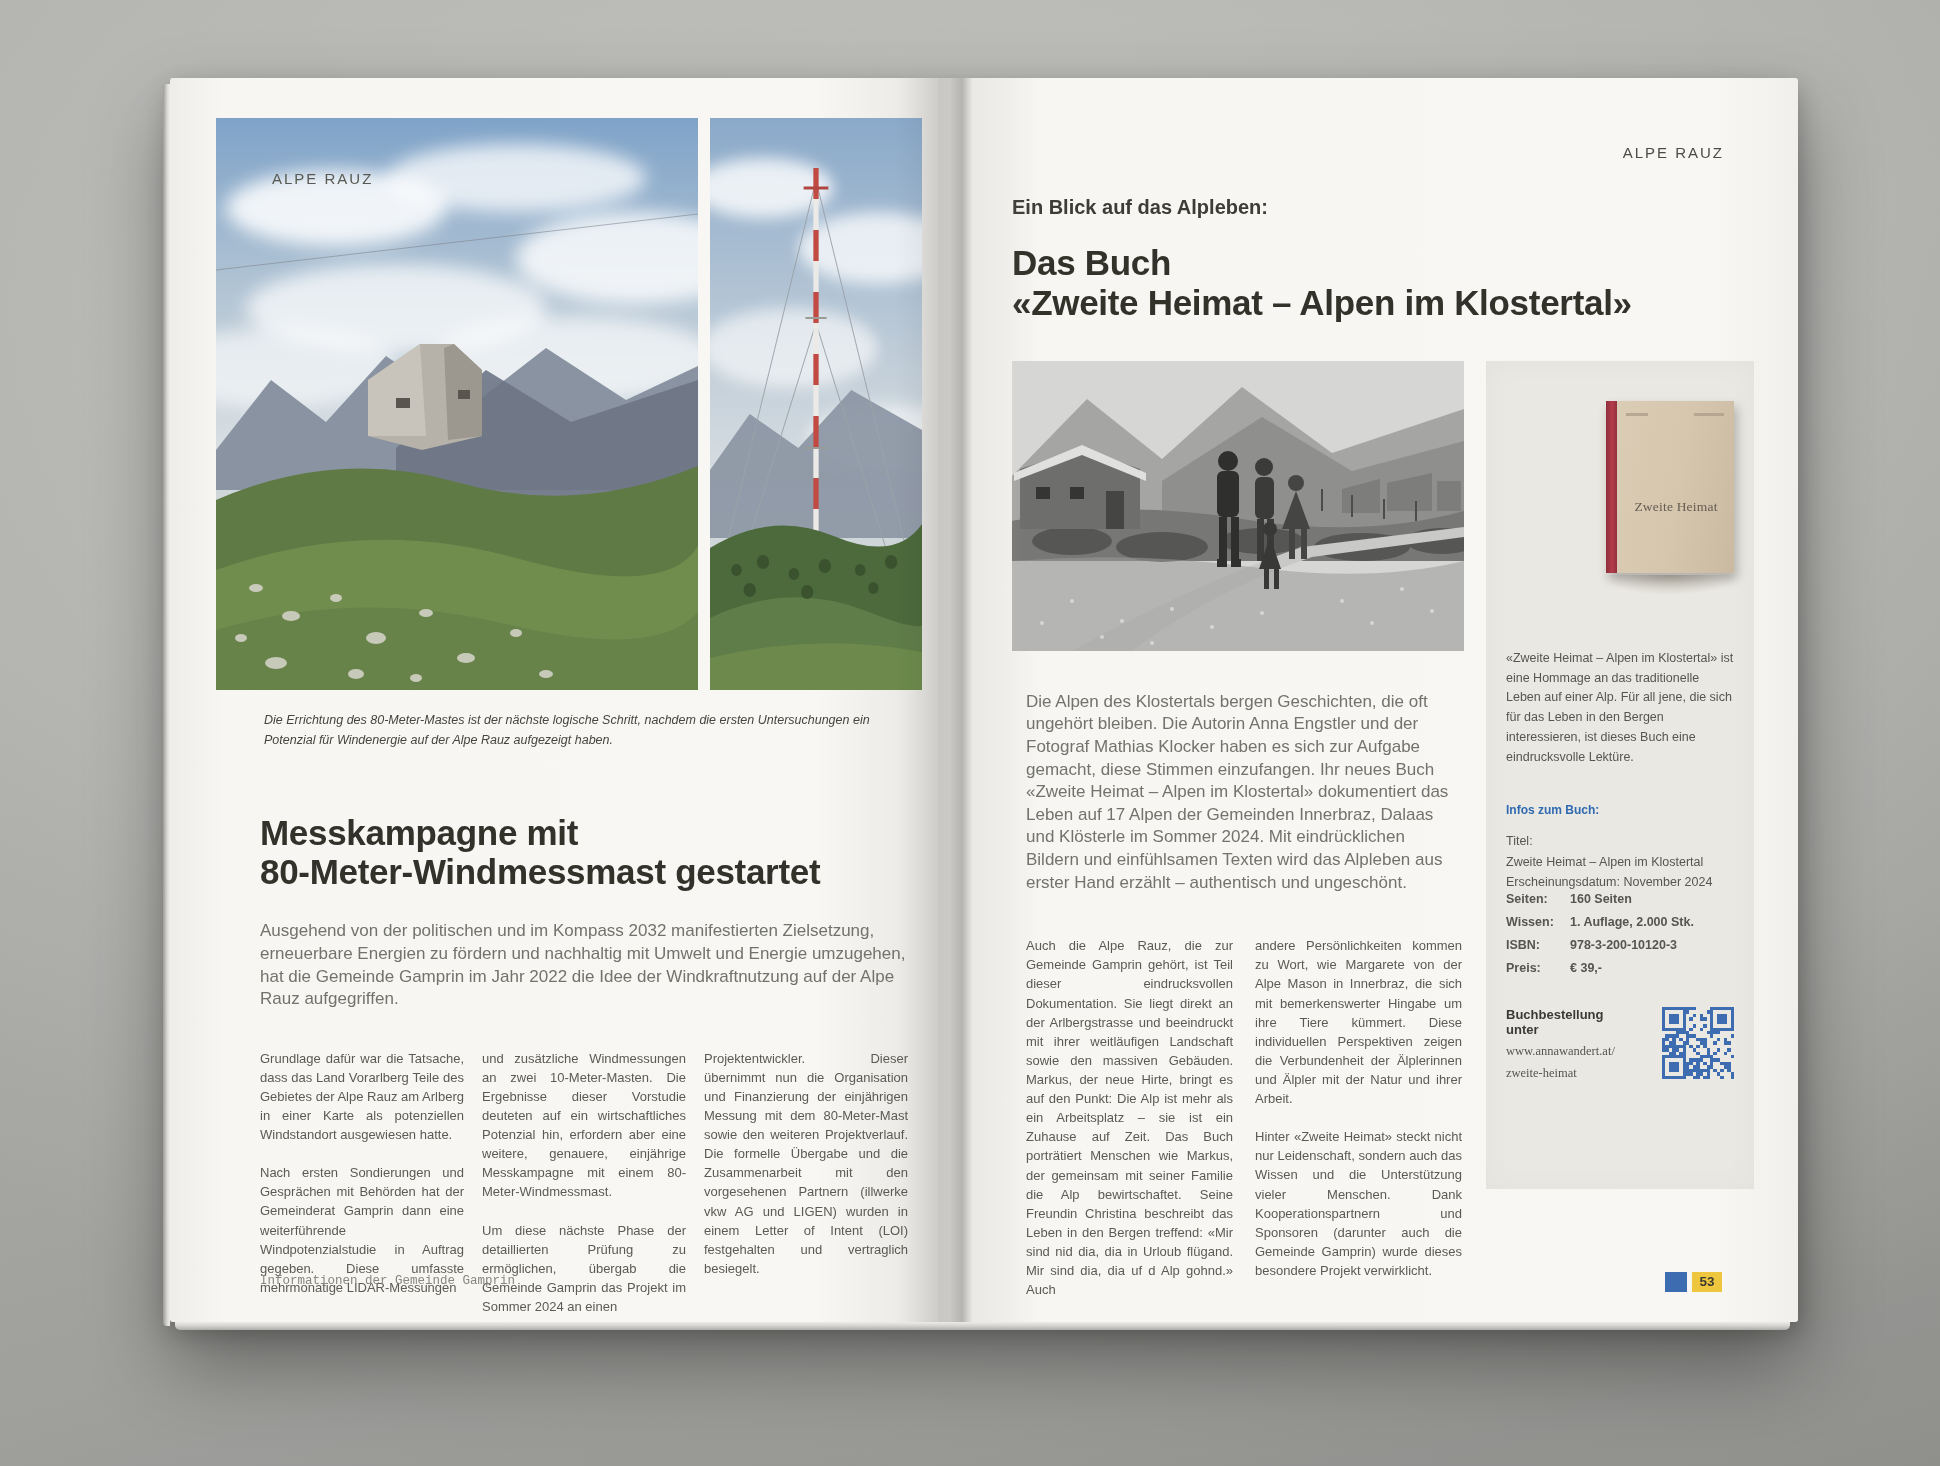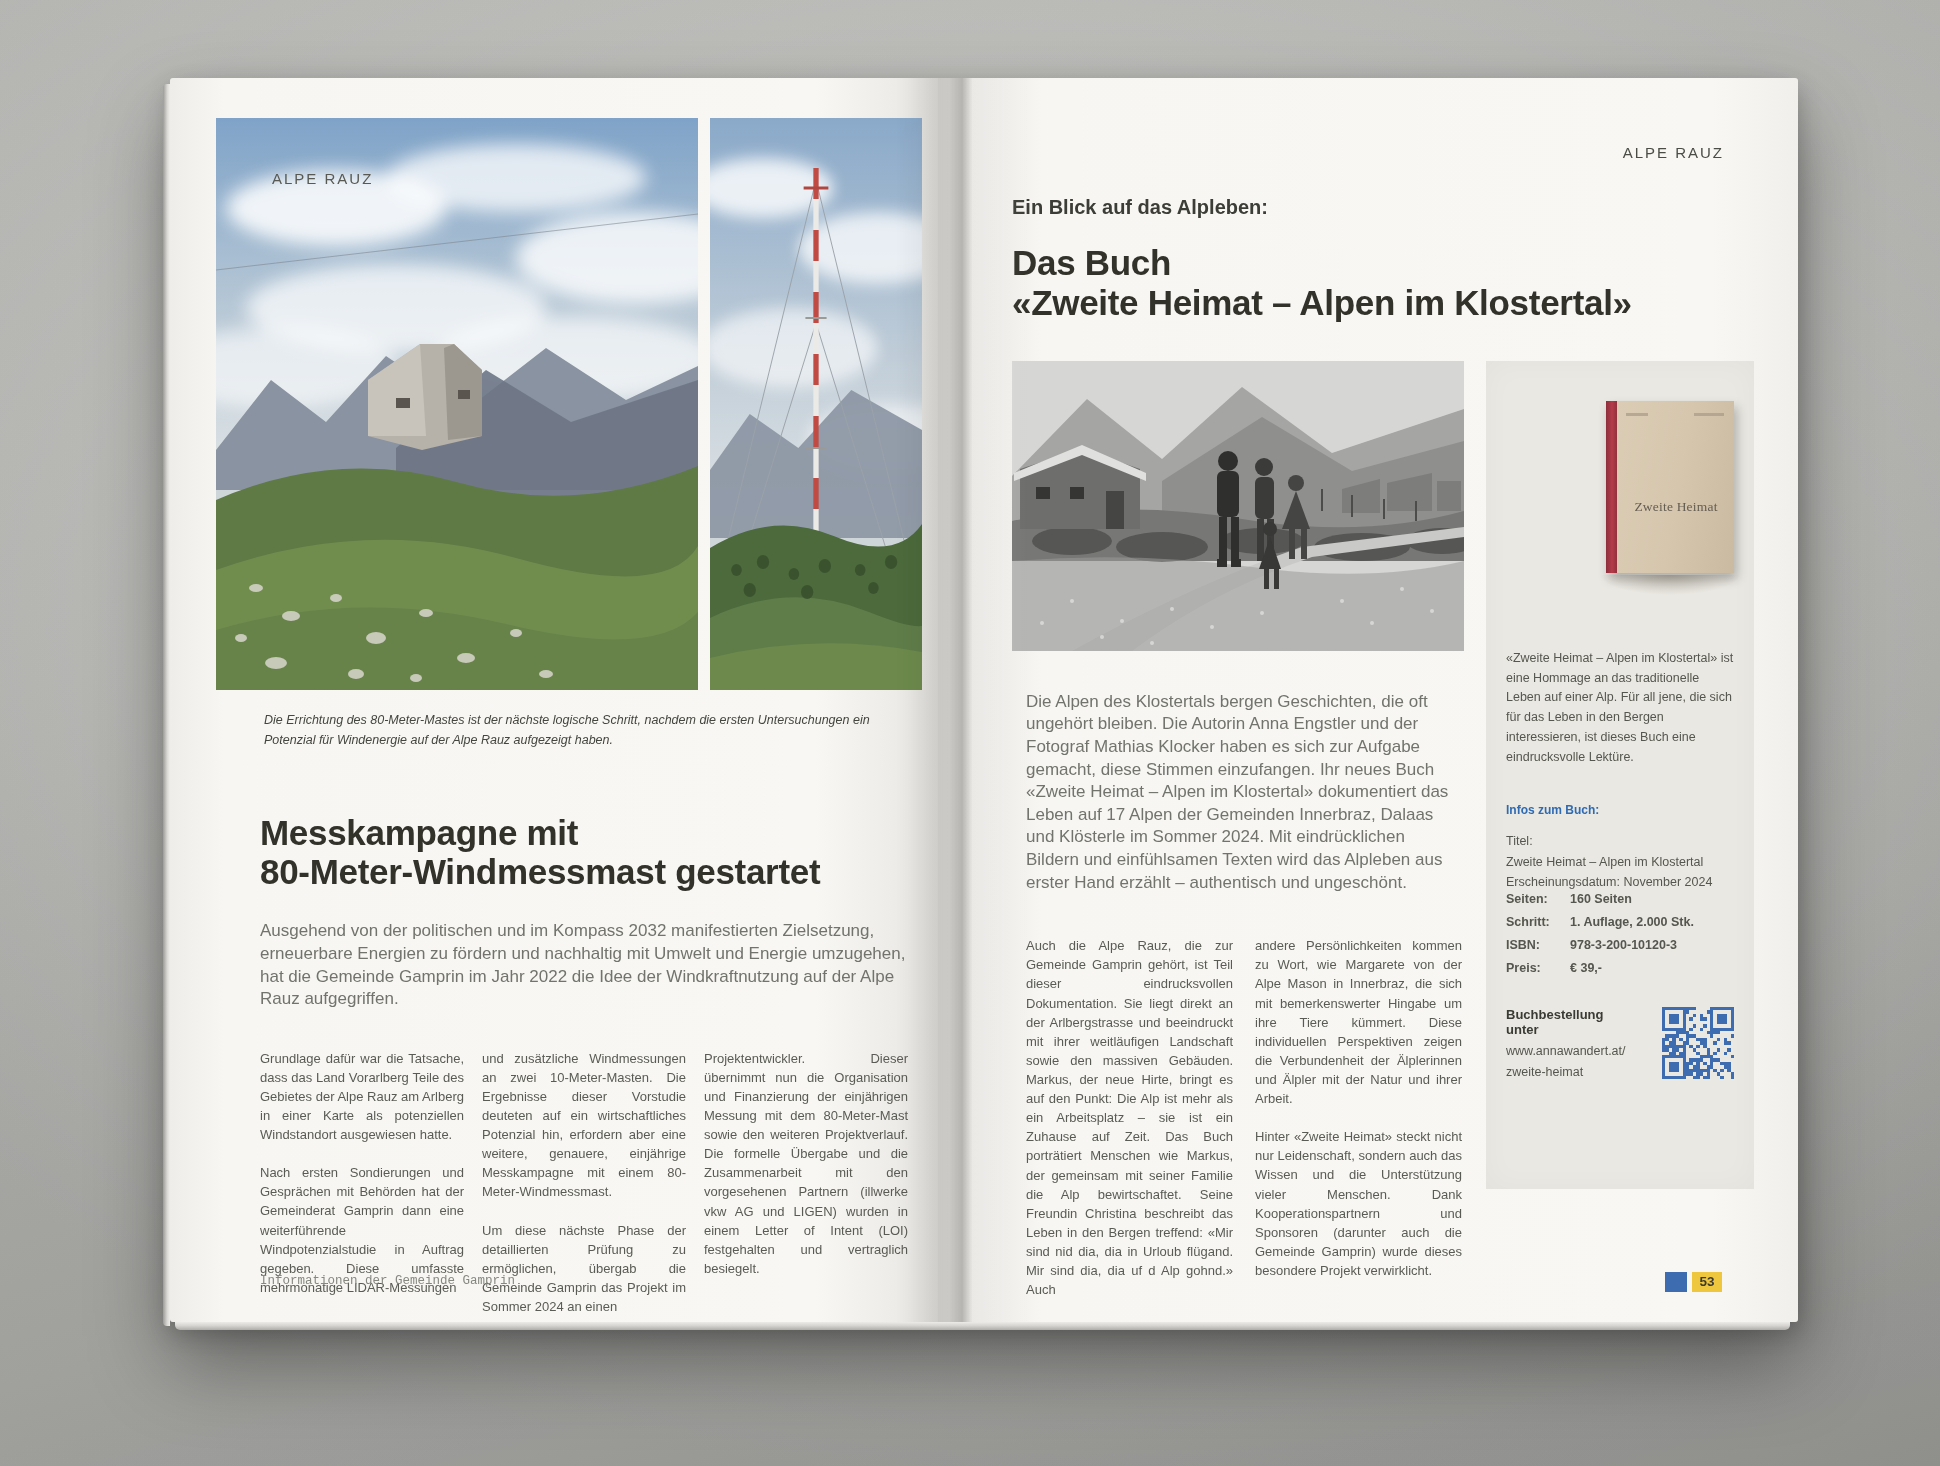--- a/index.html
+++ b/index.html
@@ -64,21 +64,21 @@
   .book-deco.r{right:10px;width:30px;}
   .book-title{position:absolute;left:18px;right:6px;top:98px;text-align:center;
     font-family:"Liberation Serif",serif;font-size:13.5px;color:#645d52;letter-spacing:.2px;}
   .sb-desc{margin:20px 0 0 0;font-size:12.5px;line-height:1.58;color:#55564f;}
   .sb-infos{margin:36px 0 0 0;font-size:12px;font-weight:bold;color:#2f6ab2;}
   .sb-line{margin:0;font-size:12.5px;line-height:1.62;color:#55564f;}
   .sb-line.first{margin-top:14px;}
   .sb-details{display:grid;grid-template-columns:64px 1fr;row-gap:9px;font-size:12.5px;color:#55564f;font-weight:bold;}
   .sb-order{margin-top:32px;display:flex;justify-content:space-between;align-items:flex-start;gap:24px;}
   .order-head{margin:0;font-size:13px;font-weight:bold;color:#3a3b34;}
-  .order-url{margin:7px 0 0 0;font-size:12.5px;color:#55564f;}
+  .order-url{margin:7px 0 0 0;font-size:12.5px;color:#55564f;font-family:Liberation Serif, serif;}
   .qr{width:72px;height:72px;display:grid;grid-template-columns:repeat(21,1fr);grid-template-rows:repeat(21,1fr);flex:none;}
   .qr div.on{background:#3e6cb0;}
   .pagenum-wrap{position:absolute;right:76px;bottom:30px;display:flex;gap:5px;align-items:center;}
   .pn-blue{display:inline-block;width:22px;height:20px;background:#3e6cb0;}
   .pn-yellow{display:inline-block;width:30px;height:20px;background:#eec73e;color:#3b3b30;
     font-size:13.5px;font-weight:bold;text-align:center;line-height:20px;}
 </style>
 </head>
 <body>
 
@@ -340,21 +340,21 @@
             <p class="sb-desc">«Zweite Heimat – Alpen im Klostertal» ist eine Hommage an das traditionelle Leben auf einer Alp. Für all jene, die sich für das Leben in den Bergen interessieren, ist dieses Buch eine eindrucksvolle Lektüre.</p>
 
             <h3 class="sb-infos">Infos zum Buch:</h3>
             <p class="sb-line first">Titel:</p>
             <p class="sb-line">Zweite Heimat – Alpen im Klostertal</p>
             <p class="sb-line">Erscheinungsdatum: November 2024</p>
 
             <div class="sb-details">
               <span>Seiten:</span>
               <span>160 Seiten</span>
-              <span>Schritt:</span>
+              <span>Wissen:</span>
               <span>1. Auflage, 2.000 Stk.</span>
               <span>ISBN:</span>
               <span>978-3-200-10120-3</span>
               <span>Preis:</span>
               <span>€ 39,-</span>
             </div>
 
             <div class="sb-order">
               <div class="order-text">
                 <p class="order-head">Buchbestellung unter</p>

